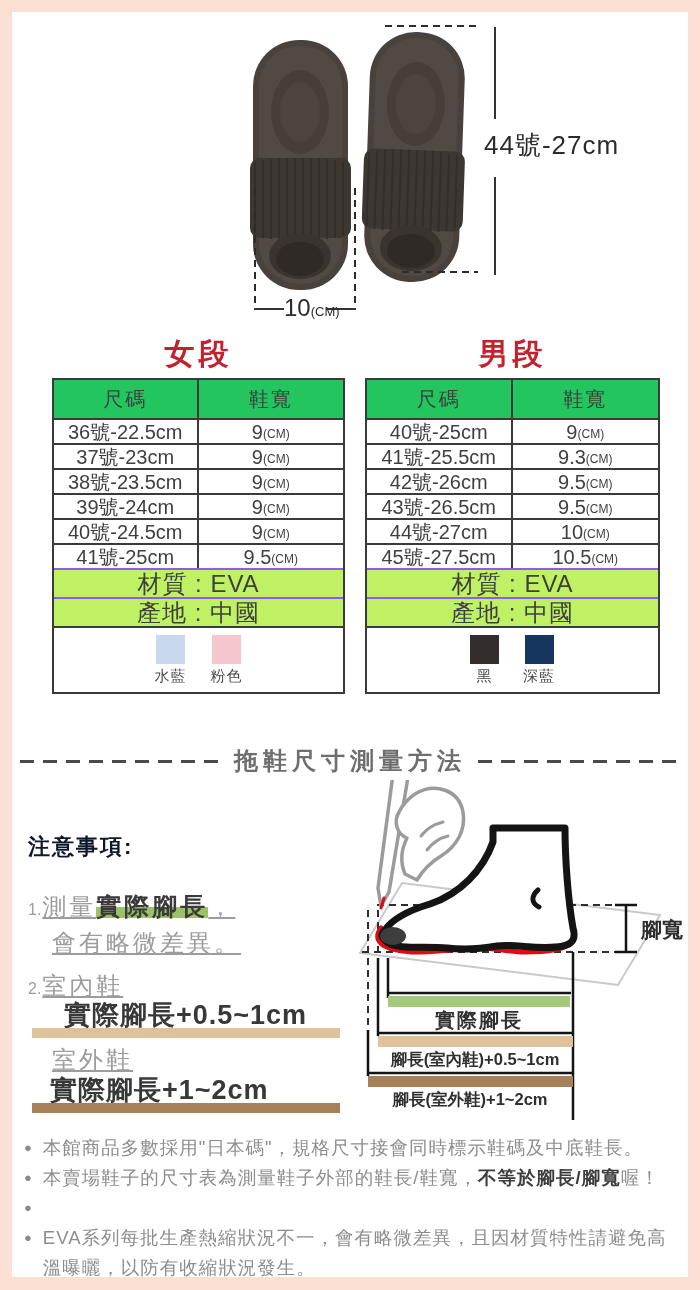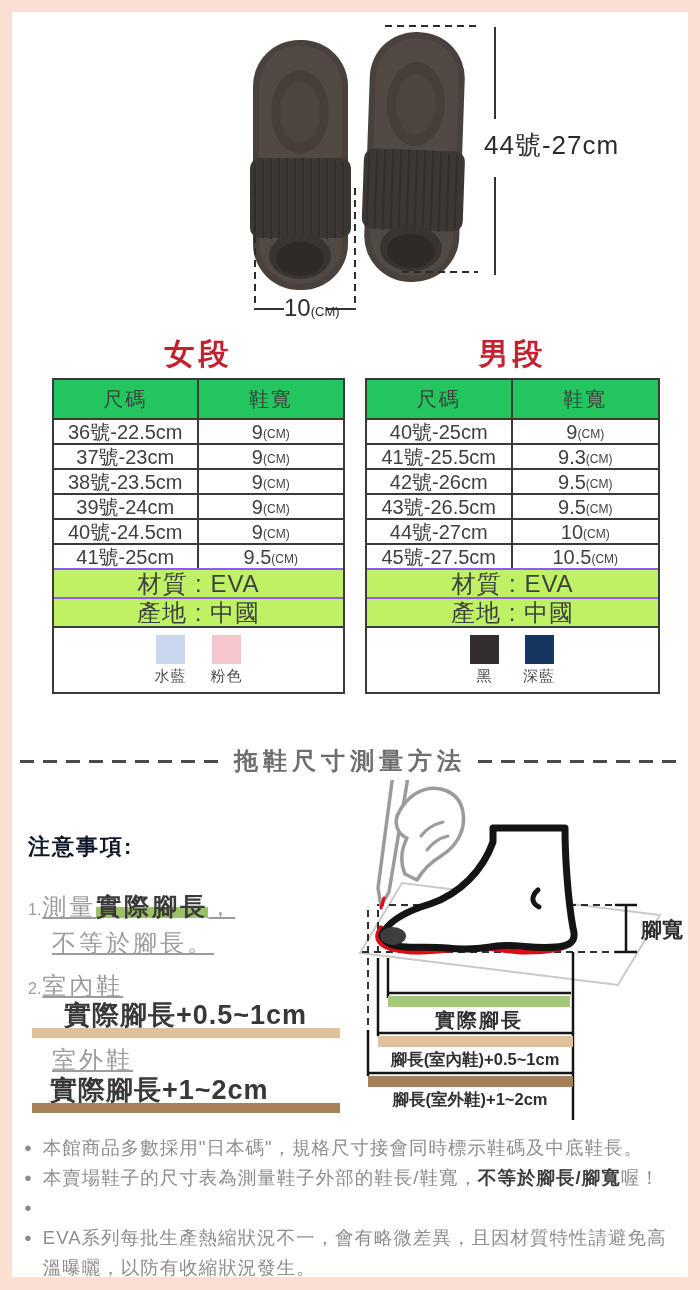--- a/index.html
+++ b/index.html
@@ -224,21 +224,21 @@
 
   <div class="divider">
     <div class="ddash"></div>
     <div class="dtitle">拖鞋尺寸測量方法</div>
     <div class="ddash"></div>
   </div>
 
   <div class="notes">
     <div class="nabs ntitle" style="left:0;top:0;">注意事項:</div>
     <div class="nabs" style="left:0;top:58px;"><span class="nnum">1.</span><span class="ngray">測量</span><span class="nbold hl-green">實際腳長</span><span class="ngray">，</span></div>
-    <div class="nabs ngray" style="left:24px;top:95px;">不等於腳長。</div>
+    <div class="nabs ngray" style="left:24px;top:95px;">會有略微差異。</div>
     <div class="nabs" style="left:0;top:138px;"><span class="nnum">2.</span><span class="ngray">室內鞋</span></div>
     <div class="nabs formula" style="left:36px;top:165px;">實際腳長+0.5~1cm</div>
     <div class="ubar" style="top: 196px; background: rgb(223, 193, 155);"></div>
     <div class="nabs ngray" style="left:24px;top:212px;">室外鞋</div>
     <div class="nabs formula" style="left:22px;top:240px;">實際腳長+1~2cm</div>
     <div class="ubar" style="top: 271px; background: rgb(165, 128, 88);"></div>
   </div>
 
   <svg class="diagram-svg" viewBox="0 0 355 350">
 

